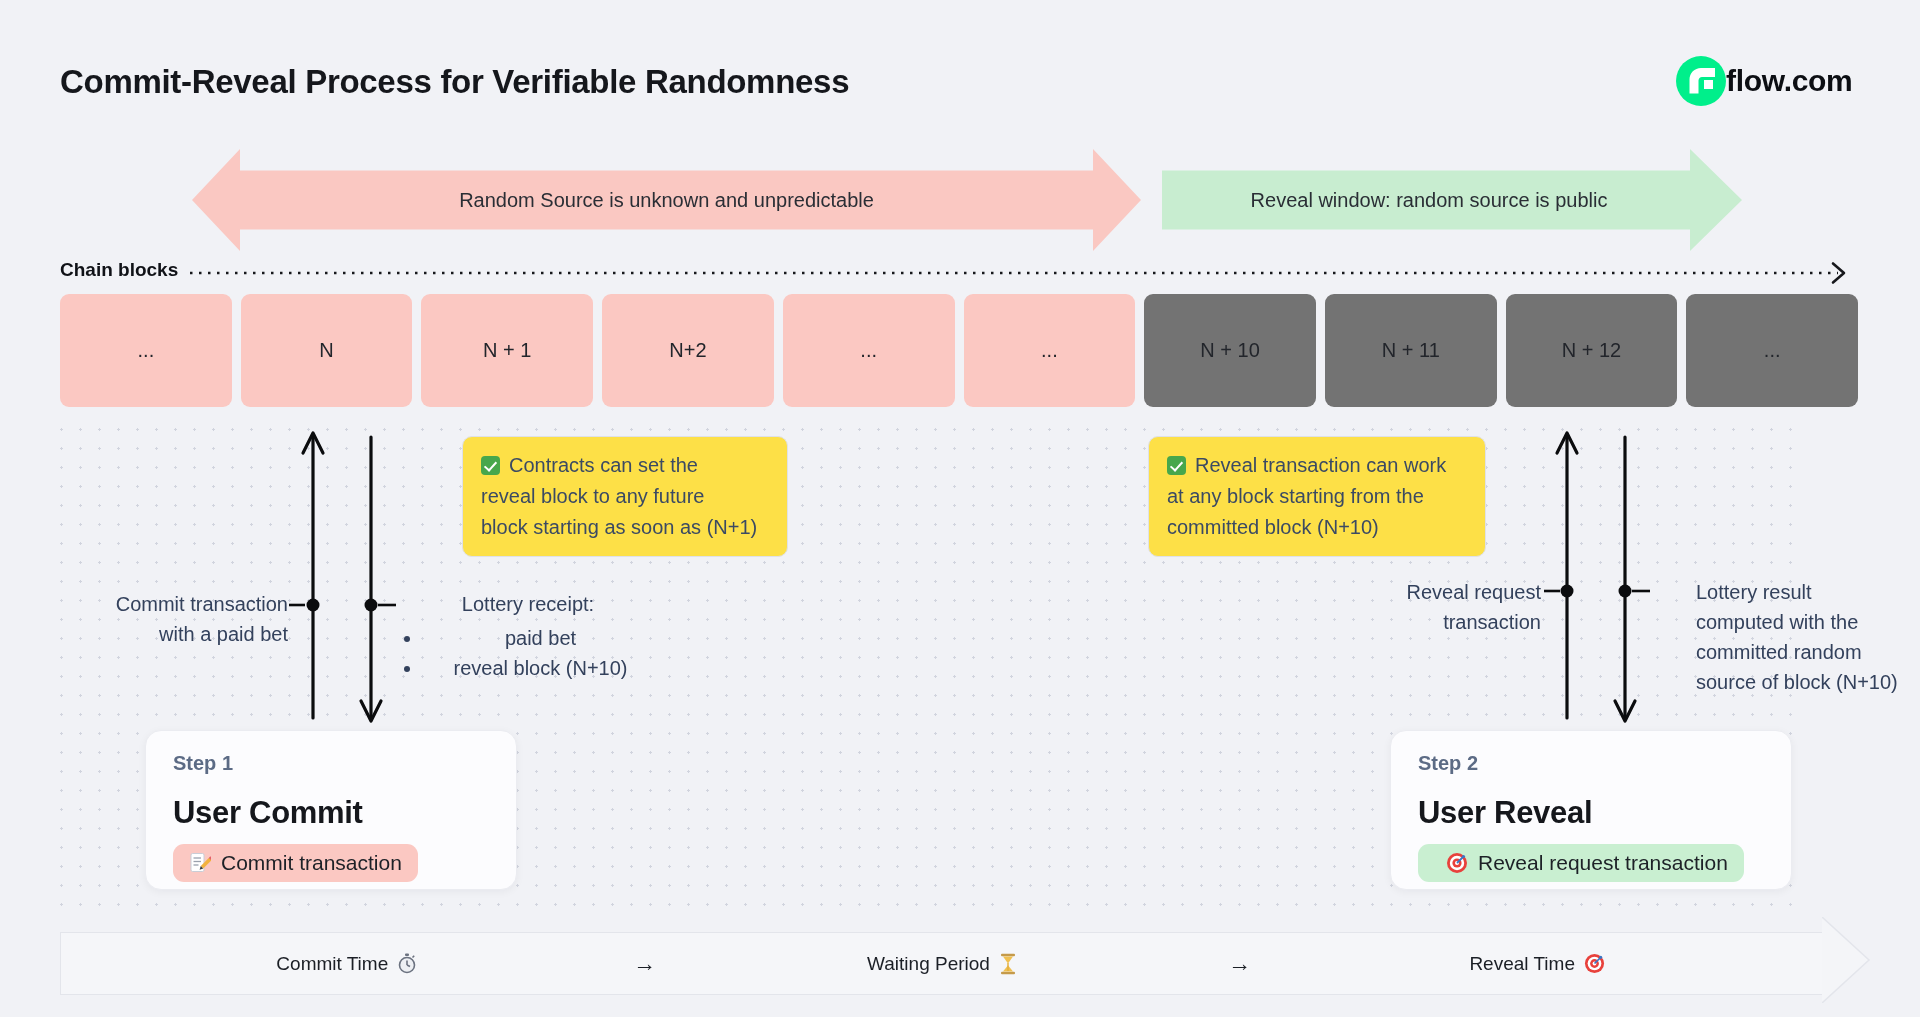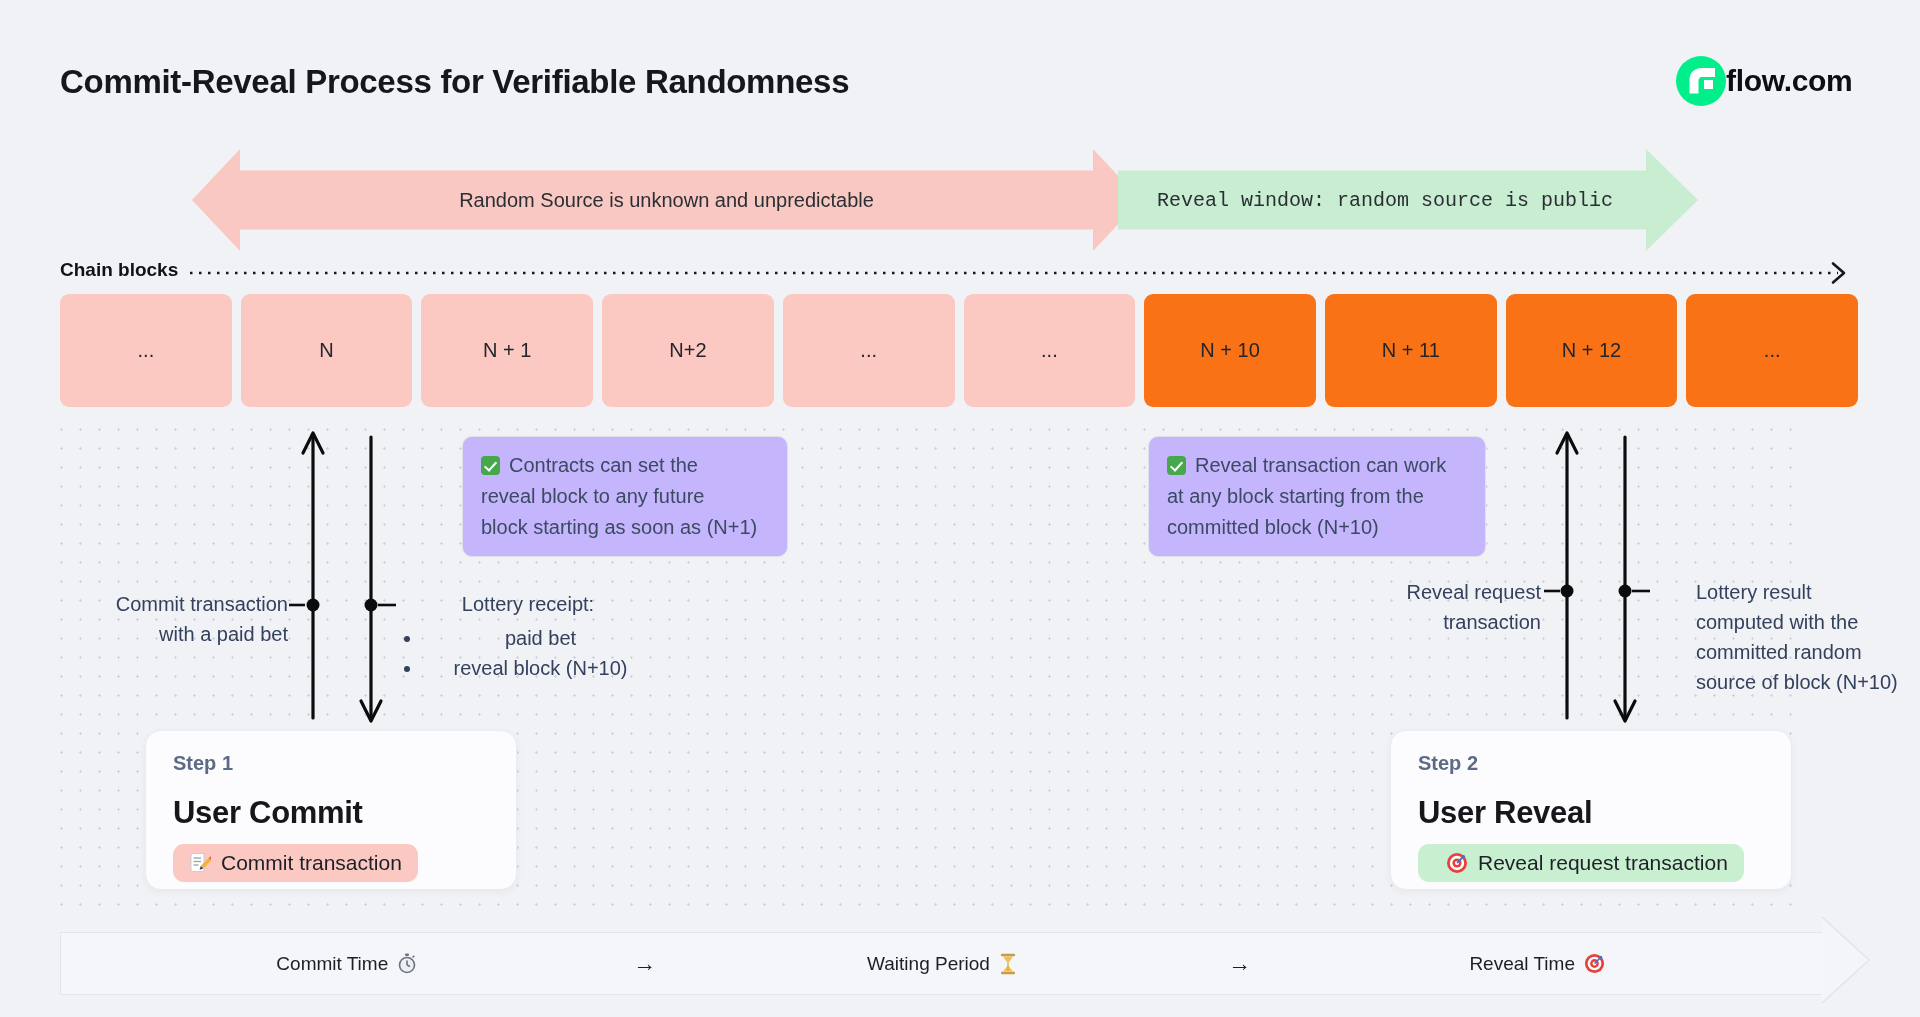--- a/index.html
+++ b/index.html
@@ -13,38 +13,38 @@
     text-decoration:none;cursor:pointer;}
   .brand-logo{width:50px;height:50px;display:block;}
   .brand-text{font-size:30px;font-weight:700;color:#0C0E13;letter-spacing:-.3px;}
 
   
   .banner{position:absolute;top:149px;height:102px;display:flex;align-items:center;justify-content:center;
     font-size:20px;color:#2A2E35;}
   .banner-red{left:192px;width:949px;background:#FAC8C2;
     clip-path:polygon(0% 50%,48px 0%,48px 21%,calc(100% - 48px) 21%,calc(100% - 48px) 0%,100% 50%,
       calc(100% - 48px) 100%,calc(100% - 48px) 79%,48px 79%,48px 100%);}
-  .banner-green{left:1118px;width:580px;background:#C8EDD0;padding-right:46px;box-sizing:border-box;
+  .banner-green{left:1162px;width:580px;background:#C8EDD0;padding-right:46px;box-sizing:border-box;
     clip-path:polygon(0% 21%,calc(100% - 52px) 21%,calc(100% - 52px) 0%,100% 50%,
-      calc(100% - 52px) 100%,calc(100% - 52px) 79%,0% 79%);font-family:Liberation Mono, monospace;}
+      calc(100% - 52px) 100%,calc(100% - 52px) 79%,0% 79%);}
 
   
   .chain-label{position:absolute;left:60px;top:259px;font-size:19px;font-weight:700;color:#101217;}
   .blocks{position:absolute;left:60px;top:294px;width:1798px;height:113px;display:flex;gap:9px;}
   .block{flex:1;border-radius:9px;display:flex;align-items:center;justify-content:center;
     font-size:20px;color:#22252B;}
   .block.pink{background:#FBC8C2;}
-  .block.green{background:#f97316;}
+  .block.green{background:#737373;}
 
   
   .dotgrid{position:absolute;left:52px;top:420px;width:1752px;height:492px;opacity:.8;
     background-image:radial-gradient(circle,#C9CDD8 1.2px,transparent 1.35px);background-size:19px 19px;}
 
   
-  .note{position:absolute;top:436px;background:#c4b5fd;border:1px solid #DFE1E8;border-radius:10px;
+  .note{position:absolute;top:436px;background:#fde047;border:1px solid #DFE1E8;border-radius:10px;
     padding:13px 18px;font-size:20px;line-height:31px;color:#3B4A63;font-weight:500;}
   .note-left{left:462px;width:288px;}
   .note-right{left:1148px;width:300px;}
   .check-icon{display:inline-block;width:19px;height:19px;background:#47A74C;border-radius:4px;
     position:relative;vertical-align:-3px;margin-right:9px;}
   .check-icon::after{content:"";position:absolute;left:6px;top:2.5px;width:5px;height:10px;
     border-right:2.5px solid #fff;border-bottom:2.5px solid #fff;transform:rotate(42deg);}
 
   
   .ann{position:absolute;font-size:20px;line-height:30px;color:#33415C;}

